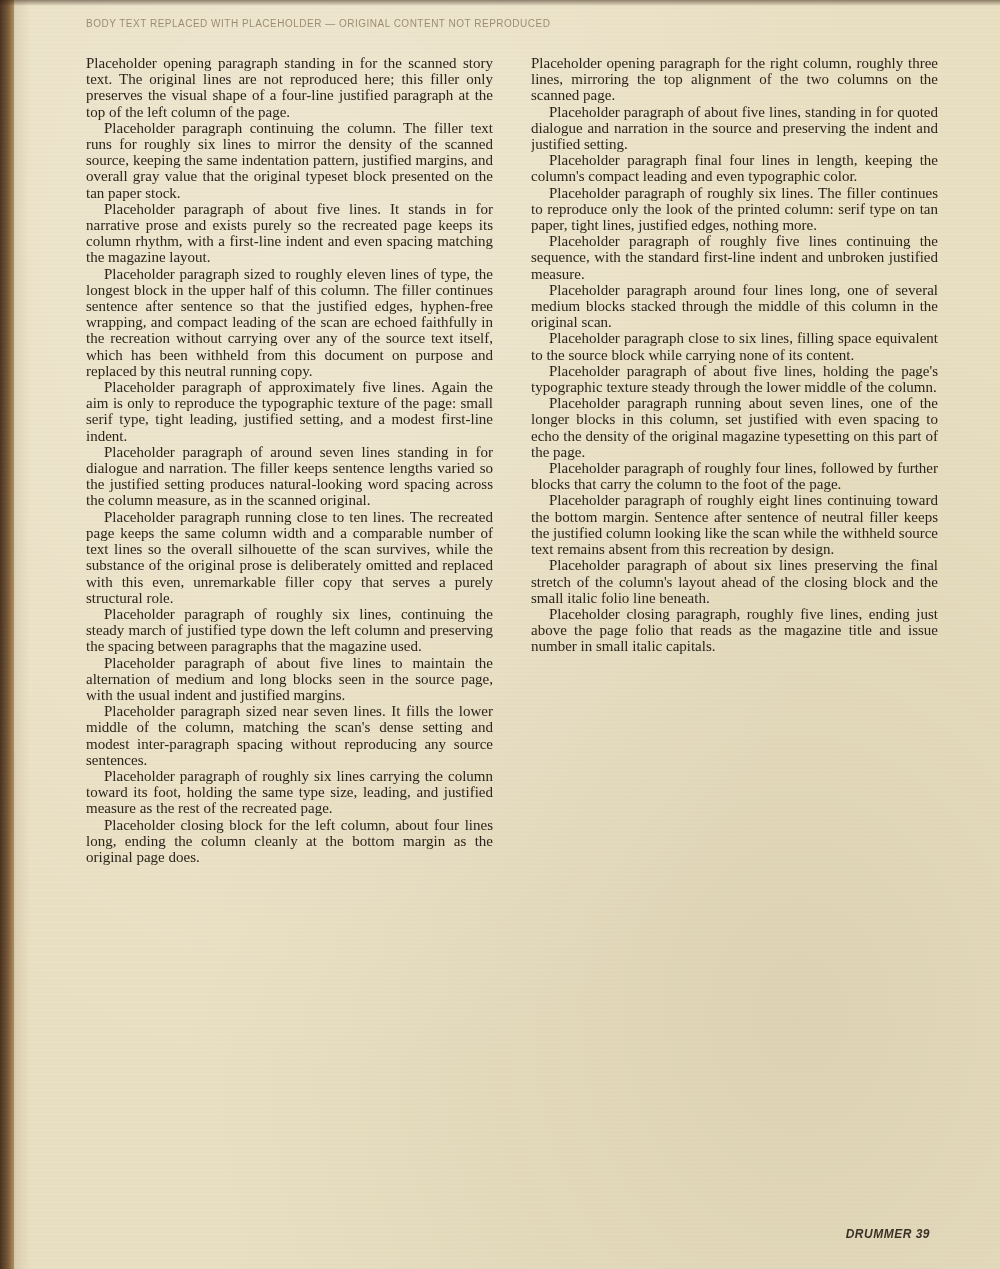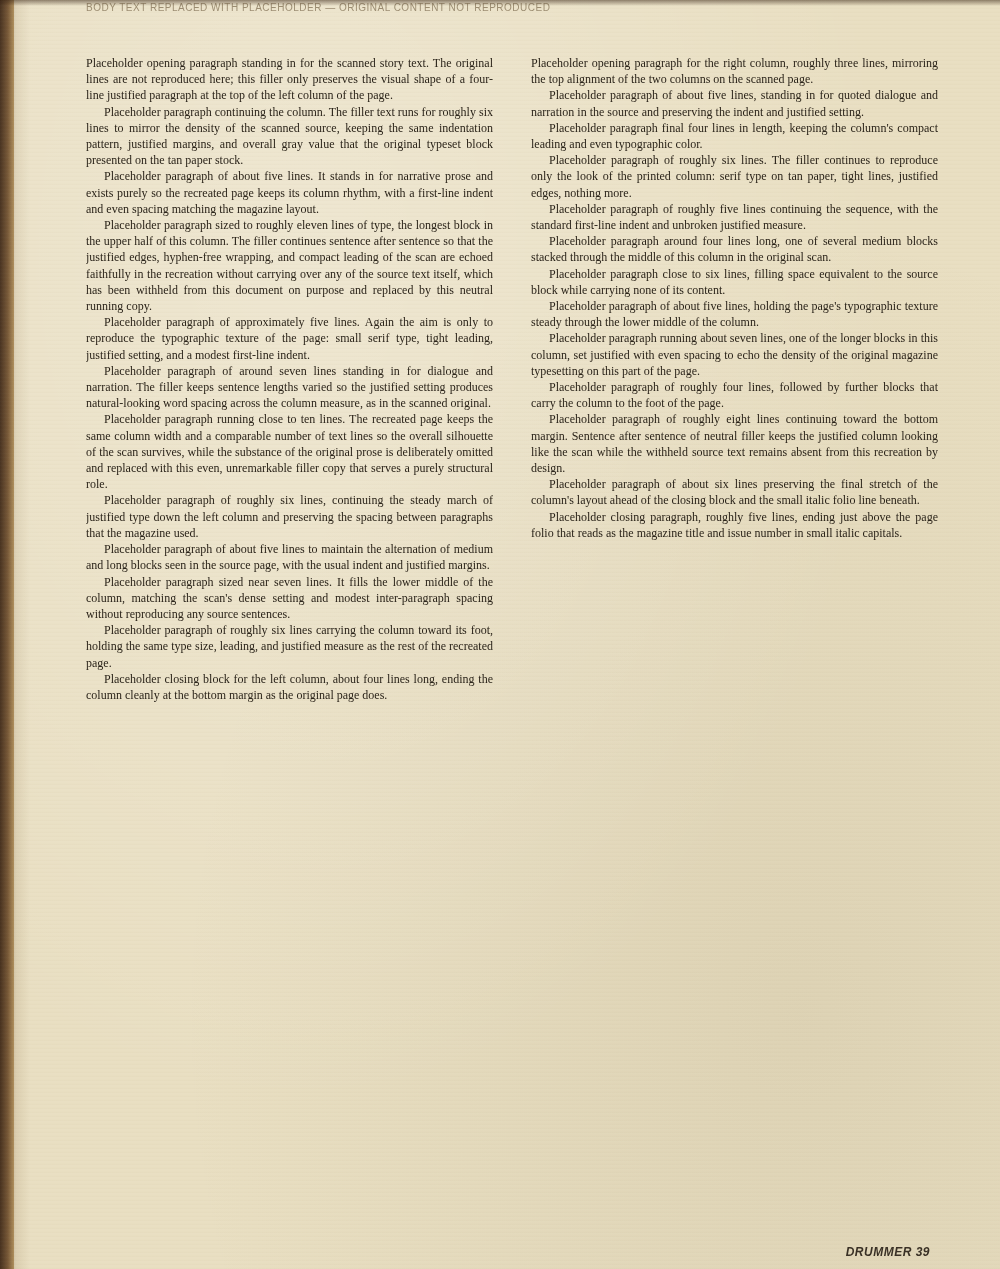--- a/index.html
+++ b/index.html
@@ -37,44 +37,44 @@
     position: absolute;
     top: 55px;
     left: 86px;
     right: 62px;
     bottom: 60px;
     display: flex;
     gap: 38px;
   }
   .col {
     flex: 1 1 0;
-    font-size: 12px;
+    font-size: 15px;
     line-height: 16.2px;
     color: #2b241a;
     text-align: justify;
     overflow: hidden;
   }
   .col p {
     margin: 0;
     text-indent: 18px;
   }
   .col p.flush { text-indent: 0; }
   .redaction-note {
     position: absolute;
     left: 86px;
-    top: 2px;
+    top: 18px;
     font-family: "Liberation Sans", sans-serif;
     font-size: 10px;
     color: rgba(90,70,40,0.55);
     letter-spacing: 0.5px;
   }
   .footer {
     position: absolute;
     right: 70px;
-    bottom: 10px;
+    bottom: 28px;
     font-family: "Liberation Sans", sans-serif;
     font-style: italic;
     font-weight: bold;
     font-size: 12px;
     color: #3a3126;
     letter-spacing: 0.5px;
   }
   
   .grain {
     position: absolute;

